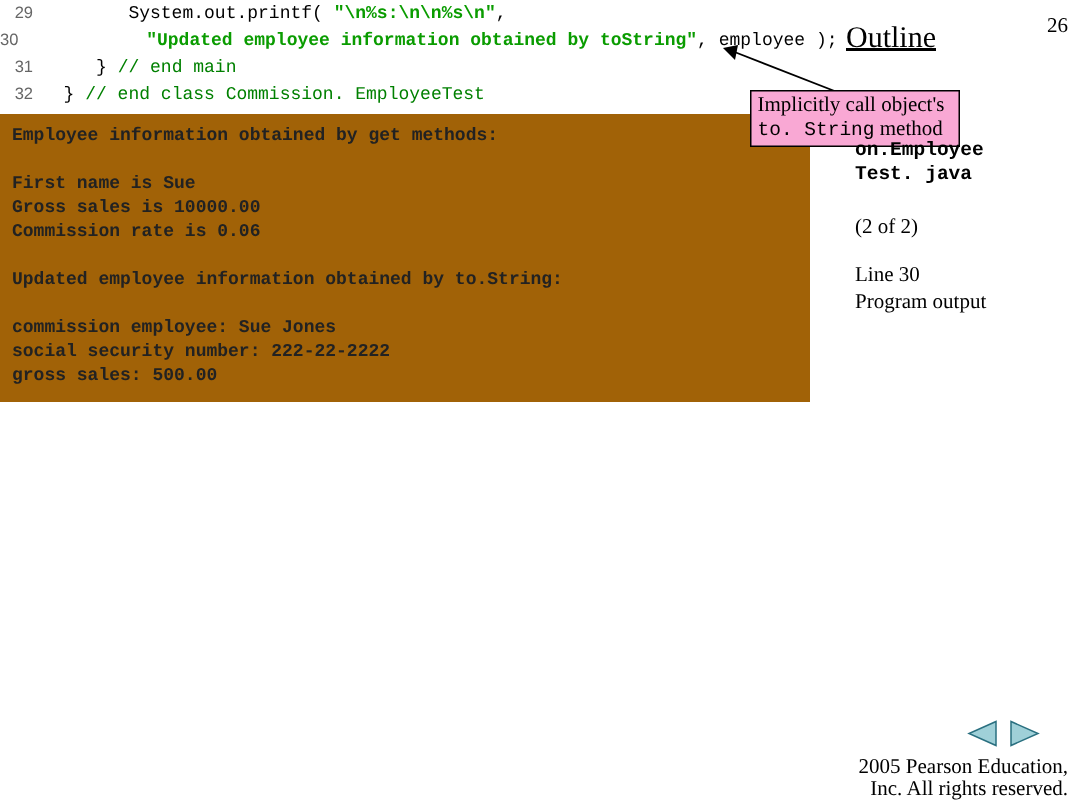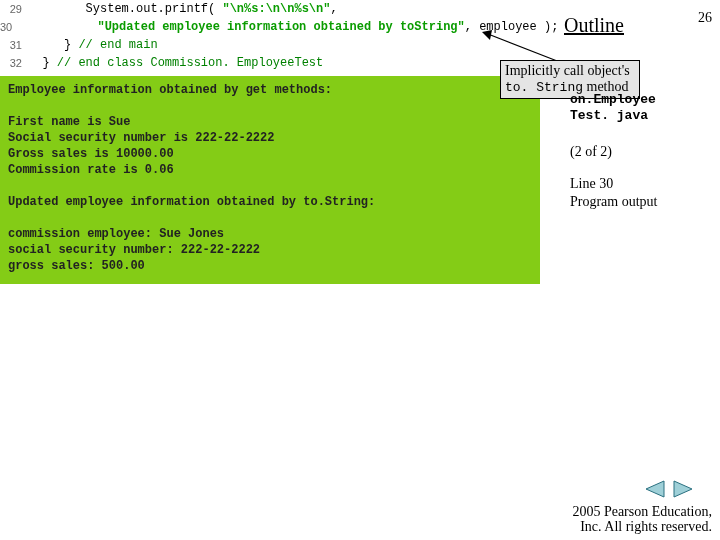--- a/index.html
+++ b/index.html
@@ -6,27 +6,27 @@
   body { width: 720px; height: 540px; font-family: sans-serif; background: #fff; position: relative; overflow: hidden; }
 
   .code-area { position: absolute; top: 0; left: 0; width: 540px; }
   .code-line { font-family: "Courier New", monospace; font-size: 12px; line-height: 18px; display: flex; }
   .ln { width: 28px; text-align: right; padding-right: 6px; color: #666; font-family: sans-serif; font-size: 11px; }
   .code { white-space: pre; }
   .tok-plain { color: #000; text-align: right; }
   .tok-str { color: #0a9c00; font-weight: bold; }
   .tok-comment { color: #008000; }
 
-  .output-area { position: absolute; top: 76px; left: 0; width: 540px; background: #84cc16; padding: 6px 8px 10px 8px; }
+  .output-area { position: absolute; top: 76px; left: 0; width: 540px; background: #a16207; padding: 6px 8px 10px 8px; }
   .out-line { font-family: "Courier New", monospace; font-size: 12px; line-height: 16px; color: #222; font-weight: bold; white-space: pre; }
 
   .right-title { position: absolute; top: 14px; left: 564px; font-family: "Times New Roman", serif; font-size: 20px; text-decoration: underline; }
   .page-num { position: absolute; top: 10px; right: 8px; font-family: "Times New Roman", serif; font-size: 14px; }
 
-  .callout { position: absolute; top: 60px; left: 500px; width: 140px; background: #e5e5e5; border: 1px solid #000; padding: 2px 4px; font-family: "Times New Roman", serif; font-size: 14px; line-height: 16px; }
+  .callout { position: absolute; top: 60px; left: 500px; width: 140px; background: #f9a8d4; border: 1px solid #000; padding: 2px 4px; font-family: "Times New Roman", serif; font-size: 14px; line-height: 16px; }
   .callout .mono { font-family: "Courier New", monospace; font-size: 13px; text-align: right; }
 
   .arrow-wrap { position: absolute; top: 30px; left: 480px; width: 100px; height: 40px; pointer-events: none; }
 
   .file-label { position: absolute; top: 92px; left: 570px; width: 150px; font-family: "Courier New", monospace; font-weight: bold; color: #000000; font-size: 13px; line-height: 16px; }
   .side-note { position: absolute; left: 570px; font-family: "Times New Roman", serif; font-size: 14px; }
   .sn1 { top: 144px; }
   .sn2 { top: 176px; }
   .sn3 { top: 194px; }
 
@@ -55,21 +55,20 @@
     <div class="code-line">
       <div class="ln">32</div>
       <div class="code"><span class="tok-plain">  } </span><span class="tok-comment">// end class Commission. EmployeeTest</span></div>
     </div>
   </div>
 
 <div class="output-area" id="output-block">
     <div class="out-line">Employee information obtained by get methods:</div>
     <div class="out-line">&nbsp;</div>
     <div class="out-line">First name is Sue</div>
-    <div class="out-line">Social security number is 222-22-2222</div>
     <div class="out-line">Gross sales is 10000.00</div>
     <div class="out-line">Commission rate is 0.06</div>
     <div class="out-line">&nbsp;</div>
     <div class="out-line">Updated employee information obtained by to.String:</div>
     <div class="out-line">&nbsp;</div>
     <div class="out-line">commission employee: Sue Jones</div>
     <div class="out-line">social security number: 222-22-2222</div>
     <div class="out-line">gross sales: 500.00</div>
   </div>
 

